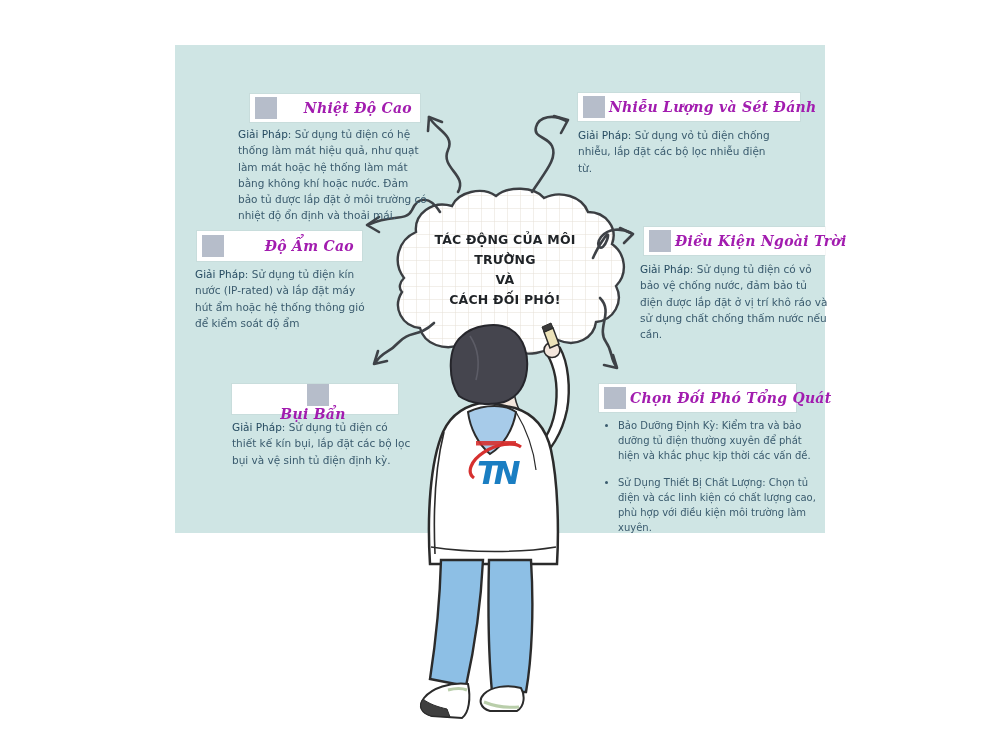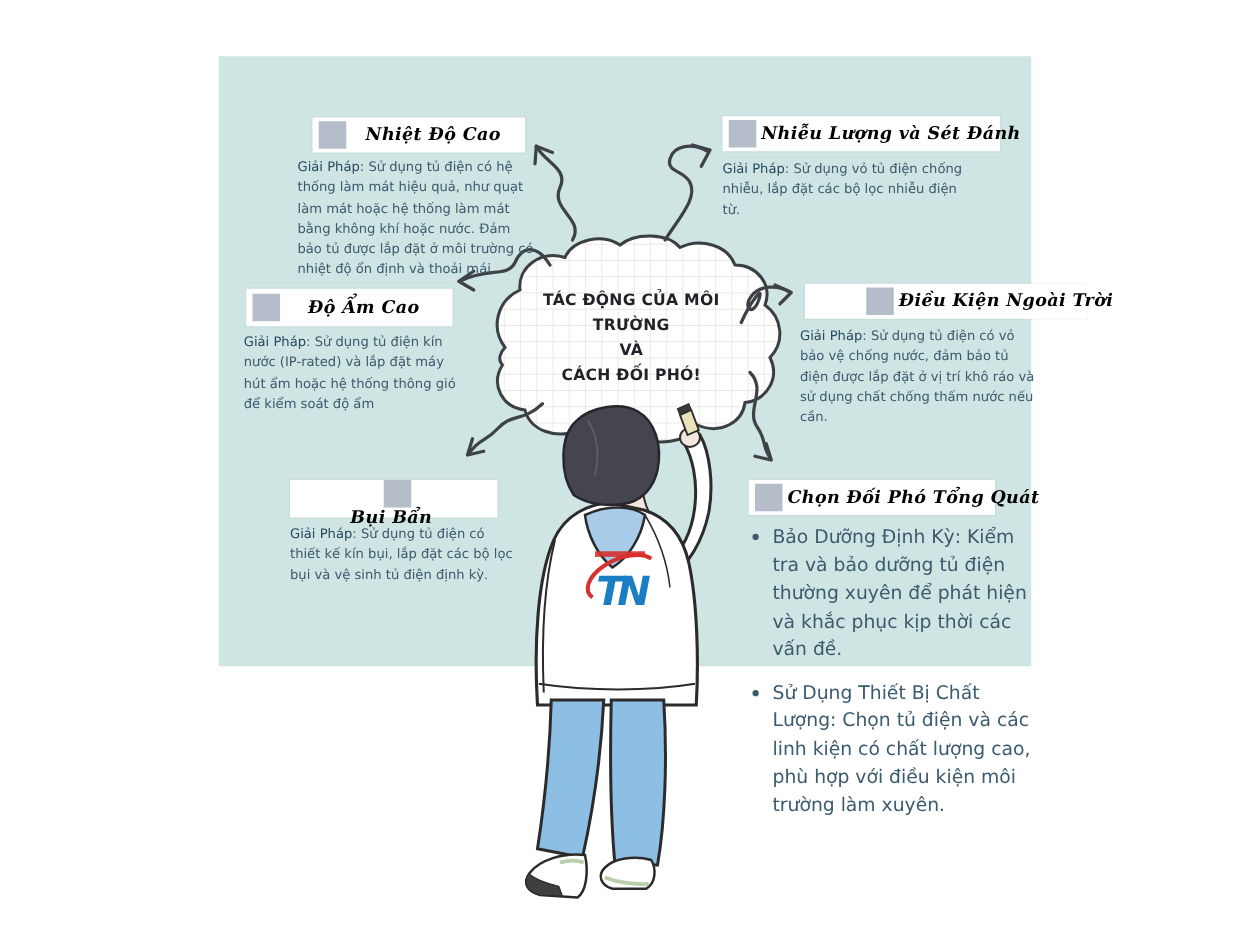--- a/index.html
+++ b/index.html
@@ -4,26 +4,26 @@
 <style>
   html,body{margin:0;padding:0;}
   body{width:1000px;height:750px;position:relative;background:#ffffff;overflow:hidden;
        font-family:"DejaVu Sans","Liberation Sans",sans-serif;}
   .stage{position:absolute;inset:0;width:1000px;height:750px;}
   .panel{position:absolute;left:175px;top:45px;width:650px;height:488px;background:#cfe5e4;z-index:0;}
   .svg-layer{position:absolute;left:0;top:0;width:1000px;height:750px;z-index:1;pointer-events:none;}
   .hbox{position:absolute;background:#ffffff;display:flex;align-items:center;z-index:2;
         box-shadow:0 0 0 1px rgba(0,0,0,0.03);}
   .sq{width:22px;height:22px;background:#b6bdca;margin-left:5px;flex:0 0 auto;}
-  .htitle{flex:1;text-align:center;font-family:"DejaVu Serif","Liberation Serif",serif;
-          font-style:italic;font-weight:700;font-size:14px;color:#000000;letter-spacing:.3px;
+  .htitle{flex:1;text-align:right;font-family:"DejaVu Serif","Liberation Serif",serif;
+          font-style:italic;font-weight:700;font-size:14px;color:#a21caf;letter-spacing:.3px;
           padding:0 8px 0 4px;white-space:nowrap;}
   .btext{position:absolute;z-index:2;font-size:10.5px;line-height:1.55;color:#3a5b6e;}
   .btext .b{font-weight:400;color:#254a60;}
-  .bullets{position:absolute;z-index:2;font-size:15px;line-height:1.5;color:#3a5b6e;
+  .bullets{position:absolute;z-index:2;font-size:10px;line-height:1.5;color:#3a5b6e;
            margin:0;padding-left:16px;}
   .bullets li{margin-bottom:12px;}
   .cloud-title{position:absolute;left:403px;top:230px;width:204px;z-index:3;text-align:center;
                font-weight:700;font-size:12.5px;line-height:1.6;color:#1f2327;letter-spacing:.2px;}
 </style>
 </head>
 <body>
 
 <div class="stage">
 
@@ -150,21 +150,21 @@
   </div>
 
   <div class="hbox" style="left:197px;top:231px;width:165px;height:30px;">
     <div class="sq"></div>
     <div class="htitle">Độ Ẩm Cao</div>
   </div>
   <div class="btext" style="left:195px;top:266px;width:178px;">
     <span class="b">Giải Pháp</span><span>: Sử dụng tủ điện kín nước (IP-rated) và lắp đặt máy hút ẩm hoặc hệ thống thông gió để kiểm soát độ ẩm</span>
   </div>
 
-  <div class="hbox" style="left:644px;top:227px;width:181px;height:28px;padding-left:44px;">
+  <div class="hbox" style="left:644px;top:227px;width:181px;height:28px;">
     <div class="sq"></div>
     <div class="htitle">Điều Kiện Ngoài Trời</div>
   </div>
   <div class="btext" style="left:640px;top:261px;width:192px;">
     <span class="b">Giải Pháp</span><span>: Sử dụng tủ điện có vỏ bảo vệ chống nước, đảm bảo tủ điện được lắp đặt ở vị trí khô ráo và sử dụng chất chống thấm nước nếu cần.</span>
   </div>
 
   <div class="hbox" style="left:232px;top:384px;width:166px;height:30px;flex-direction:column;">
     <div class="sq"></div>
     <div class="htitle">Bụi Bẩn</div>

